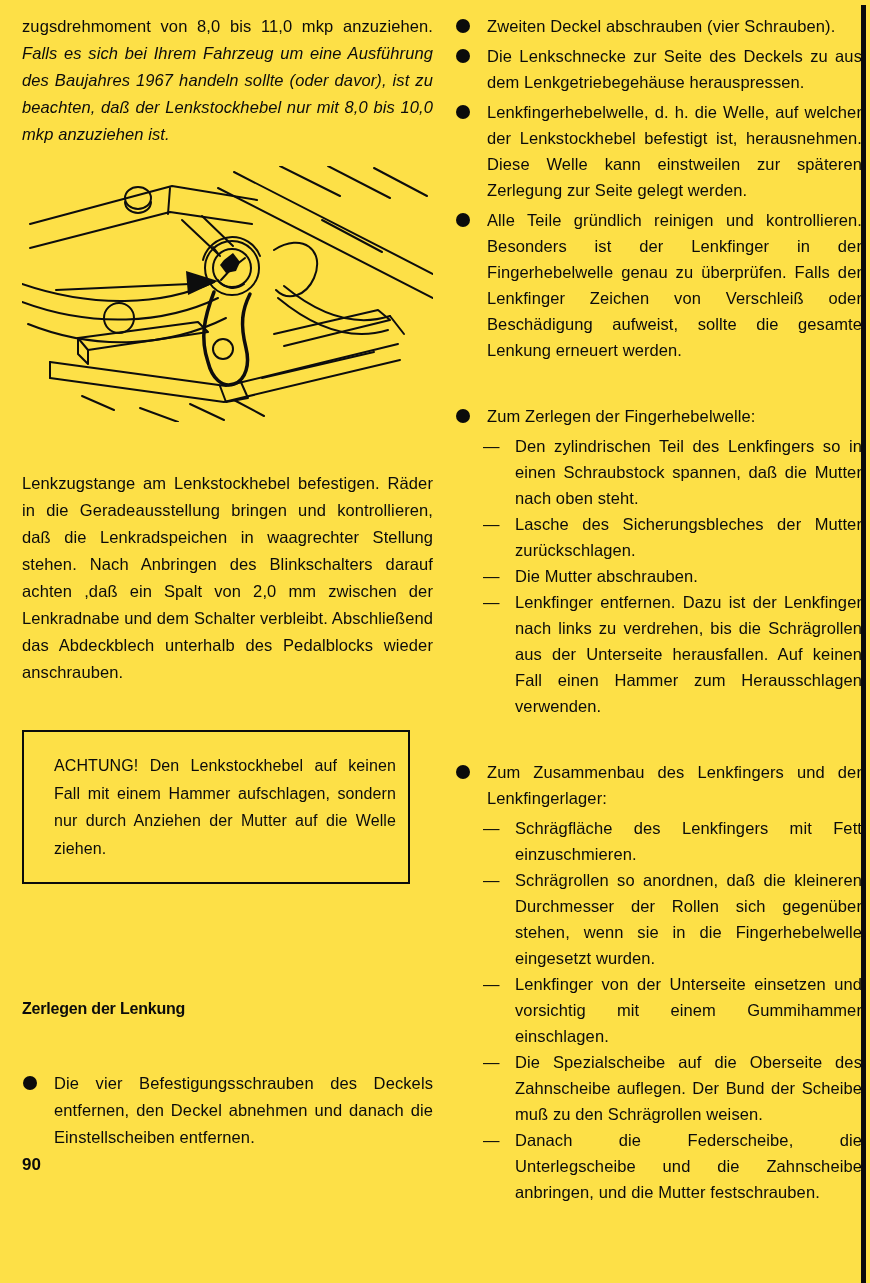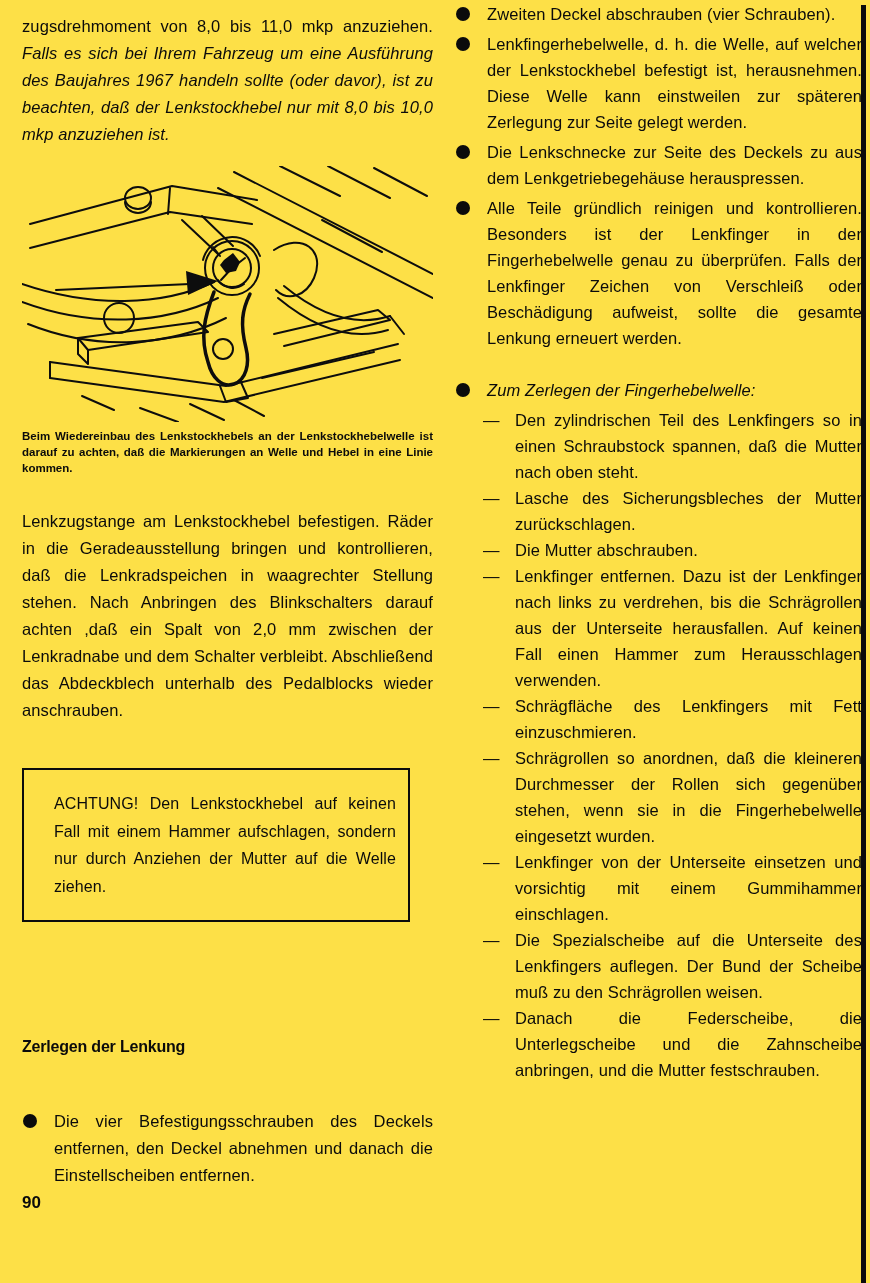--- a/index.html
+++ b/index.html
@@ -31,49 +31,49 @@
 
   .caption {
     margin-top: 6px;
     font-weight: 700;
     font-size: 11.5px;
     line-height: 16px;
     text-align: justify;
   }
   .caption-label { margin-bottom: 2px; }
 
-  .para2 { margin-top: 32px; }
+  .para2 { margin-top: 48px; }
 
   .warning-box {
     margin-top: 44px;
     width: 388px;
     box-sizing: border-box;
     border: 2.5px solid #0b0b0b;
     padding: 20px 12px 20px 30px;
   }
   .warning-box .body { line-height: 27.5px; font-size: 16px; }
 
   .heading {
     margin: 110px 0 0 0;
     font-size: 16px;
     line-height: 30px;
     font-weight: 700;
     letter-spacing: -0.2px;
   }
 
   .bullet-list-left { margin-top: 46px; }
-  .col-right .list { padding-top: 1px; }
+  .col-right .list { padding-top: 13px; }
   .col-right .body { font-size: 16.5px; line-height: 26px; }
 
   .bullet-item {
     display: flex;
     align-items: flex-start;
     margin-bottom: 4px;
   }
-  .bullet-item.group-gap { margin-top: 26px; font-style: italic; }
+  .bullet-item.group-gap { margin-top: 40px; }
   .dot {
     flex: 0 0 auto;
     width: 14px; height: 14px;
     margin: 6px 0 0 1px;
     border-radius: 50%;
     background: #0b0b0b;
   }
   .bullet-item .btext { flex: 1 1 auto; margin-left: 17px; }
   .col-left .bullet-item .btext { margin-left: 17px; }
 
@@ -169,21 +169,20 @@
         <path class="ln" d="M168,238 L202,254"></path>
         <path class="ln" d="M212,234 L242,250"></path>
         <path class="ln" d="M60,230 L92,244"></path>
 
         <path class="ln" d="M34,124 L168,118" stroke-width="4"></path>
         <polygon class="fill" points="196,115 164,105 166,129"></polygon>
       </svg>
     </div>
 
     <div class="caption">
-      <div class="caption-text">Beim Wiedereinbau des Lenkstockhebels an der Lenkstockhebelwelle ist darauf zu achten, daß die Markierungen an Welle und Hebel in eine Linie kommen.</div>
     </div>
 
     <p class="body para2">Lenkzugstange am Lenkstockhebel befestigen. Räder in die Geradeausstellung bringen und kontrollieren, daß die Lenkradspeichen in waagrechter Stellung stehen. Nach Anbringen des Blinkschalters darauf achten ,daß ein Spalt von 2,0 mm zwischen der Lenkradnabe und dem Schalter verbleibt. Abschließend das Abdeckblech unterhalb des Pedalblocks wieder anschrauben.</p>
 
     <div class="warning-box">
       <p class="body">ACHTUNG! Den Lenkstockhebel auf keinen Fall mit einem Hammer aufschlagen, sondern nur durch Anziehen der Mutter auf die Welle ziehen.</p>
     </div>
 
     <h1 class="heading">Zerlegen der Lenkung</h1>
 
@@ -200,30 +199,30 @@
   <div class="col col-right">
     <div class="list">
 
       <div class="bullet-item">
         <span class="dot"></span>
         <span class="btext body">Zweiten Deckel abschrauben (vier Schrauben).</span>
       </div>
 
       <div class="bullet-item">
         <span class="dot"></span>
+        <span class="btext body">Die Lenkschnecke zur Seite des Deckels zu aus dem Lenkgetriebegehäuse herauspressen.</span>
+      </div>
+
+      <div class="bullet-item">
+        <span class="dot"></span>
         <span class="btext body">Lenkfingerhebelwelle, d. h. die Welle, auf welcher der Lenkstockhebel befestigt ist, herausnehmen. Diese Welle kann einstweilen zur späteren Zerlegung zur Seite gelegt werden.</span>
       </div>
 
       <div class="bullet-item">
         <span class="dot"></span>
-        <span class="btext body">Die Lenkschnecke zur Seite des Deckels zu aus dem Lenkgetriebegehäuse herauspressen.</span>
-      </div>
-
-      <div class="bullet-item">
-        <span class="dot"></span>
         <span class="btext body">Alle Teile gründlich reinigen und kontrollieren. Besonders ist der Lenkfinger in der Fingerhebelwelle genau zu überprüfen. Falls der Lenkfinger Zeichen von Verschleiß oder Beschädigung aufweist, sollte die gesamte Lenkung erneuert werden.</span>
       </div>
 
       <div class="bullet-item group-gap">
         <span class="dot"></span>
         <span class="btext body">Zum Zerlegen der Fingerhebelwelle:</span>
       </div>
       <div class="sub-item">
         <span class="dash">—</span>
         <span class="btext body">Den zylindrischen Teil des Lenkfingers so in einen Schraubstock spannen, daß die Mutter nach oben steht.</span>
@@ -234,35 +233,39 @@
       </div>
       <div class="sub-item">
         <span class="dash">—</span>
         <span class="btext body">Die Mutter abschrauben.</span>
       </div>
       <div class="sub-item">
         <span class="dash">—</span>
         <span class="btext body">Lenkfinger entfernen. Dazu ist der Lenkfinger nach links zu verdrehen, bis die Schrägrollen aus der Unterseite herausfallen. Auf keinen Fall einen Hammer zum Herausschlagen verwenden.</span>
       </div>
 
+      <div class="bullet-item group-gap">
+        <span class="dot"></span>
+        <span class="btext body">Zum Zusammenbau des Lenkfingers und der Lenkfingerlager:</span>
+      </div>
       <div class="sub-item">
         <span class="dash">—</span>
         <span class="btext body">Schrägfläche des Lenkfingers mit Fett einzuschmieren.</span>
       </div>
       <div class="sub-item">
         <span class="dash">—</span>
         <span class="btext body">Schrägrollen so anordnen, daß die kleineren Durchmesser der Rollen sich gegenüber stehen, wenn sie in die Fingerhebelwelle eingesetzt wurden.</span>
       </div>
       <div class="sub-item">
         <span class="dash">—</span>
         <span class="btext body">Lenkfinger von der Unterseite einsetzen und vorsichtig mit einem Gummihammer einschlagen.</span>
       </div>
       <div class="sub-item">
         <span class="dash">—</span>
-        <span class="btext body">Die Spezialscheibe auf die Unterseite des Lenkfingers auflegen. Der Bund der Scheibe muß zu den Schrägrollen weisen.</span>
+        <span class="btext body">Die Spezialscheibe auf die Oberseite des Zahnscheibe auflegen. Der Bund der Scheibe muß zu den Schrägrollen weisen.</span>
       </div>
       <div class="sub-item">
         <span class="dash">—</span>
         <span class="btext body">Danach die Federscheibe, die Unterlegscheibe und die Zahnscheibe anbringen, und die Mutter festschrauben.</span>
       </div>
 
     </div>
   </div>
 
   <div class="edge-line"></div>

